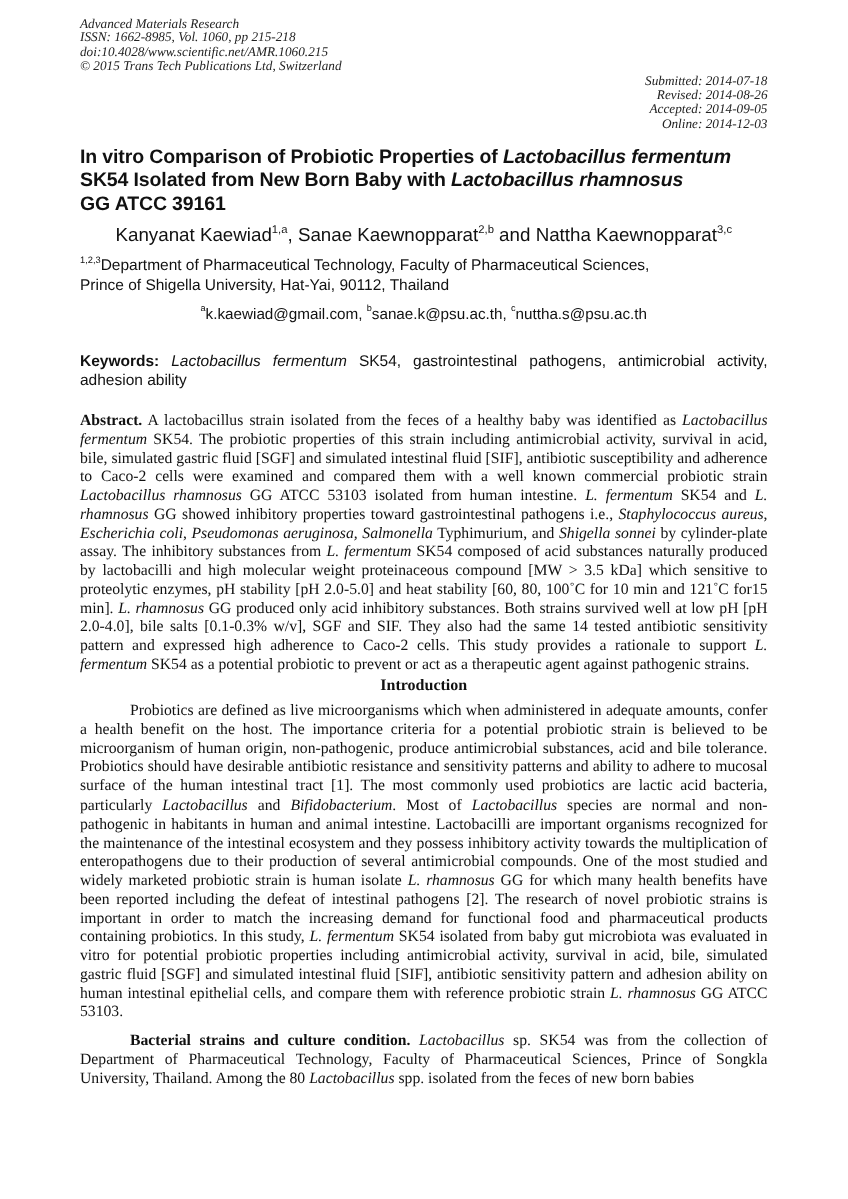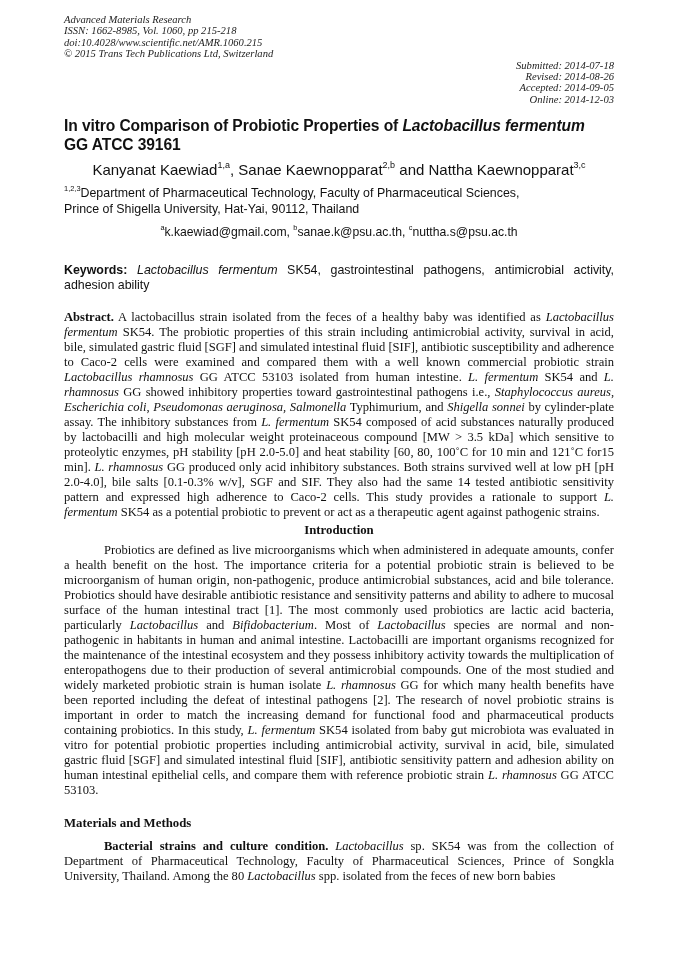--- a/index.html
+++ b/index.html
@@ -48,20 +48,21 @@
     <div class="right">
       <span>Submitted: 2014-07-18</span>
       <span>Revised: 2014-08-26</span>
       <span>Accepted: 2014-09-05</span>
       <span>Online: 2014-12-03</span>
     </div>
   </div>
 
   <div class="title">
     <span><span style="display:inline">In vitro Comparison of Probiotic Properties of </span><i>Lactobacillus fermentum</i></span>
+    <span><span style="display:inline">SK54 Isolated from New Born Baby with </span><i>Lactobacillus rhamnosus</i></span>
     <span>GG ATCC 39161</span>
   </div>
 
   <div class="authors" id="authors"><span>Kanyanat Kaewiad</span><sup>1,a</sup><span>, </span><span>Sanae Kaewnopparat</span><sup>2,b</sup><span> and </span><span>Nattha Kaewnopparat</span><sup>3,c</sup></div>
 
   <div class="affil">
     <span class="l"><sup>1,2,3</sup><span>Department of Pharmaceutical Technology, Faculty of Pharmaceutical Sciences,</span></span>
     <span class="l">Prince of Shigella University, Hat-Yai, 90112, Thailand</span>
   </div>
 
@@ -71,16 +72,15 @@
     <b>Keywords:</b> <i>Lactobacillus fermentum</i><span> SK54, gastrointestinal pathogens, antimicrobial activity, adhesion ability</span>
   </div>
 
   <div class="para abstract">
     <b>Abstract.</b><span id="abstract-body"><span> A lactobacillus strain isolated from the feces of a healthy baby was identified as </span><i>Lactobacillus fermentum</i><span> SK54. The probiotic properties of this strain including antimicrobial activity, survival in acid, bile, simulated gastric fluid [SGF] and simulated intestinal fluid [SIF], antibiotic susceptibility and adherence to Caco-2 cells were examined and compared them with a well known commercial probiotic strain </span><i>Lactobacillus rhamnosus</i><span> GG ATCC 53103 isolated from human intestine. </span><i>L. fermentum</i><span> SK54 and </span><i>L. rhamnosus</i><span> GG showed inhibitory properties toward gastrointestinal pathogens i.e., </span><i>Staphylococcus aureus</i><span>, </span><i>Escherichia coli</i><span>, </span><i>Pseudomonas aeruginosa,</i><span> </span><i>Salmonella</i><span> Typhimurium, and </span><i>Shigella sonnei</i><span> by cylinder-plate assay. The inhibitory substances from </span><i>L. fermentum</i><span> SK54 composed of acid substances naturally produced by lactobacilli and high molecular weight proteinaceous compound [MW &gt; 3.5 kDa] which sensitive to proteolytic enzymes, pH stability [pH 2.0-5.0] and heat stability [60, 80, 100˚C for 10 min and 121˚C for15 min]. </span><i>L. rhamnosus</i><span> GG produced only acid inhibitory substances. Both strains survived well at low pH [pH 2.0-4.0], bile salts [0.1-0.3% w/v], SGF and SIF. They also had the same 14 tested antibiotic sensitivity pattern and expressed high adherence to Caco-2 cells. This study provides a rationale to support </span><i>L. fermentum</i><span> SK54 as a potential probiotic to prevent or act as a therapeutic agent against pathogenic strains.</span></span>
   </div>
 
   <div class="heading h-intro">Introduction</div>
   <div class="para intro" id="intro-body"><span>Probiotics are defined as live microorganisms which when administered in adequate amounts, confer a health benefit on the host. The importance criteria for a potential probiotic strain is believed to be microorganism of human origin, non-pathogenic, produce antimicrobial substances, acid and bile tolerance. Probiotics should have desirable antibiotic resistance and sensitivity patterns and ability to adhere to mucosal surface of the human intestinal tract [1]. The most commonly used probiotics are lactic acid bacteria, particularly </span><i>Lactobacillus</i><span> and </span><i>Bifidobacterium</i><span>. Most of </span><i>Lactobacillus</i><span> species are normal and non-pathogenic in habitants in human and animal intestine. Lactobacilli are important organisms recognized for the maintenance of the intestinal ecosystem and they possess inhibitory activity towards the multiplication of enteropathogens due to their production of several antimicrobial compounds. One of the most studied and widely marketed probiotic strain is human isolate </span><i>L. rhamnosus</i><span> GG for which many health benefits have been reported including the defeat of intestinal pathogens [2]. The research of novel probiotic strains is important in order to match the increasing demand for functional food and pharmaceutical products containing probiotics. In this study, </span><i>L. fermentum</i><span> SK54 isolated from baby gut microbiota was evaluated in vitro for potential probiotic properties including antimicrobial activity, survival in acid, bile, simulated gastric fluid [SGF] and simulated intestinal fluid [SIF], antibiotic sensitivity pattern and adhesion ability on human intestinal epithelial cells, and compare them with reference probiotic strain </span><i>L. rhamnosus</i><span> GG ATCC 53103.</span></div>
 
-  <div class="heading h-methods">Materials and Methods</div>
   <div class="para methods"><b>Bacterial strains and culture condition.</b><span id="methods-body"><span> </span><i>Lactobacillus</i><span> sp. SK54 was from the collection of Department of Pharmaceutical Technology, Faculty of Pharmaceutical Sciences, Prince of Songkla University, Thailand. Among the 80 </span><i>Lactobacillus</i><span> spp. isolated from the feces of new born babies</span></span></div>
 
 </div>
 
 </body></html>

